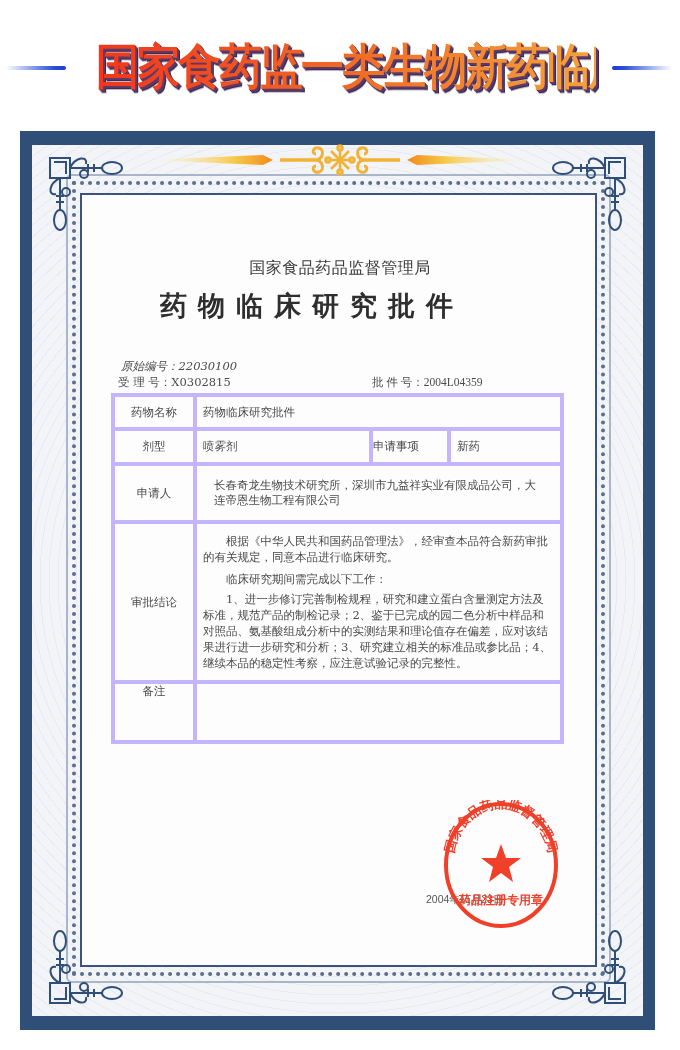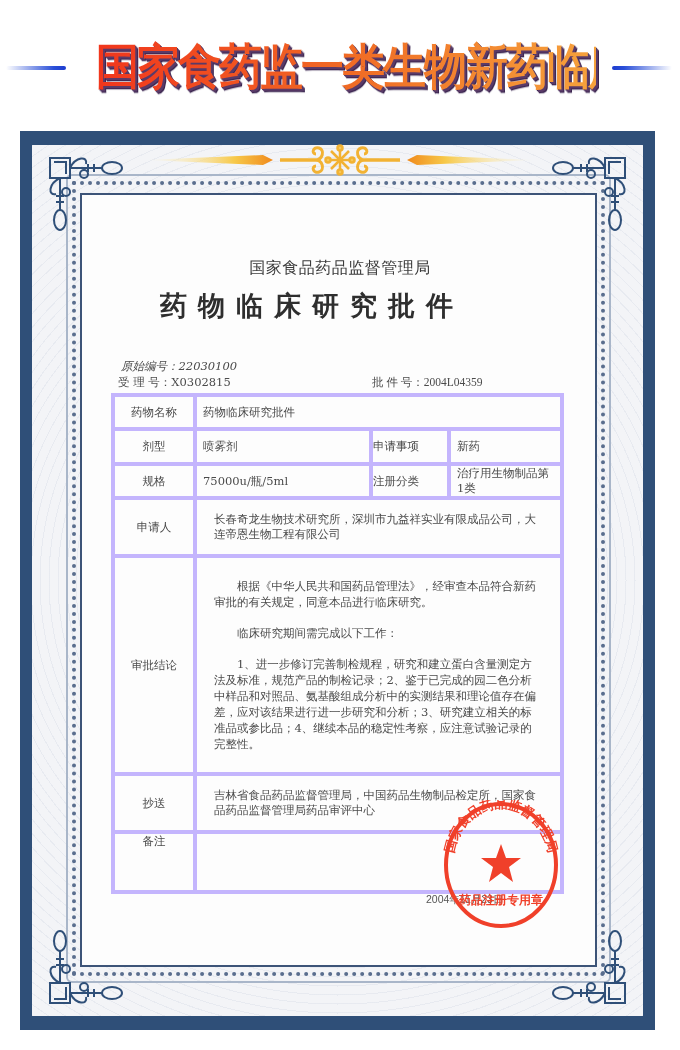--- a/index.html
+++ b/index.html
@@ -60,21 +60,21 @@
   table.cert td { border: 4px solid #c4b5fd; padding: 0 6px; vertical-align: middle; }
   table.cert td.label { width: 78px; text-align: center; padding: 0; }
   table.cert td.mid-label { width: 74px; padding: 0; }
   .row-h30 td { height: 30px; }
   .row-h31 td { height: 31px; }
   .row-h46 td { height: 46px; }
   .row-h42 td { height: 42px; }
   .row-h56 td { height: 56px; }
   .multi { line-height: 15px; padding: 4px 17px !important; }
   .para { line-height: 16px; padding: 5px 2px !important; }
-  .para p { margin: 15px; }
+  .para p { margin: 4px; }
   .indent { text-indent: 2em; }
   .gap { margin-top: 6px !important; }
 
   .date { position: absolute; left: 426px; top: 893px; font-family: Liberation Sans, sans-serif;
       font-size: 10.5px; color: #555; }
 
   .seal { position: absolute; left: 442px; top: 800px; width: 118px; height: 130px; }
   .seal svg { width: 100%; height: 100%; }
 </style>
 </head>
@@ -223,41 +223,31 @@
       <tr class="row-h30">
     <td class="label">药物名称</td>
     <td colspan="3">药物临床研究批件</td>
   </tr>
   <tr class="row-h31">
     <td class="label">剂型</td>
     <td style="width:160px">喷雾剂</td>
     <td class="mid-label">申请事项</td>
     <td>新药</td>
   </tr>
-  <tr class="row-h30">
-    <td class="label">规格</td>
-    <td>75000u/瓶/5ml</td>
-    <td class="mid-label">注册分类</td>
-    <td>治疗用生物制品第1类</td>
-  </tr>
   <tr class="row-h46">
     <td class="label">申请人</td>
     <td colspan="3" class="multi"> 长春奇龙生物技术研究所，深圳市九益祥实业有限成品公司，大连帝恩生物工程有限公司</td>
   </tr>
   <tr>
     <td class="label" style="height:132px">审批结论</td>
     <td colspan="3" class="para">
       <p class="indent">根据《中华人民共和国药品管理法》，经审查本品符合新药审批的有关规定，同意本品进行临床研究。</p>
       <p class="indent gap">临床研究期间需完成以下工作：</p>
       <p class="indent">1、进一步修订完善制检规程，研究和建立蛋白含量测定方法及标准，规范产品的制检记录；2、鉴于已完成的园二色分析中样品和对照品、氨基酸组成分析中的实测结果和理论值存在偏差，应对该结果进行进一步研究和分析；3、研究建立相关的标准品或参比品；4、继续本品的稳定性考察，应注意试验记录的完整性。</p>
     </td>
-  </tr>
-  <tr class="row-h46">
-    <td class="label">抄送</td>
-    <td colspan="3" class="multi"> 吉林省食品药品监督管理局，中国药品生物制品检定所，国家食品药品监督管理局药品审评中心</td>
   </tr>
   <tr class="row-h56">
     <td class="label" style="vertical-align:top;">备注</td>
     <td colspan="3"></td>
   </tr>
 </tbody>
   </table>
 
 <div class="date">2004年11月23日</div>
 

